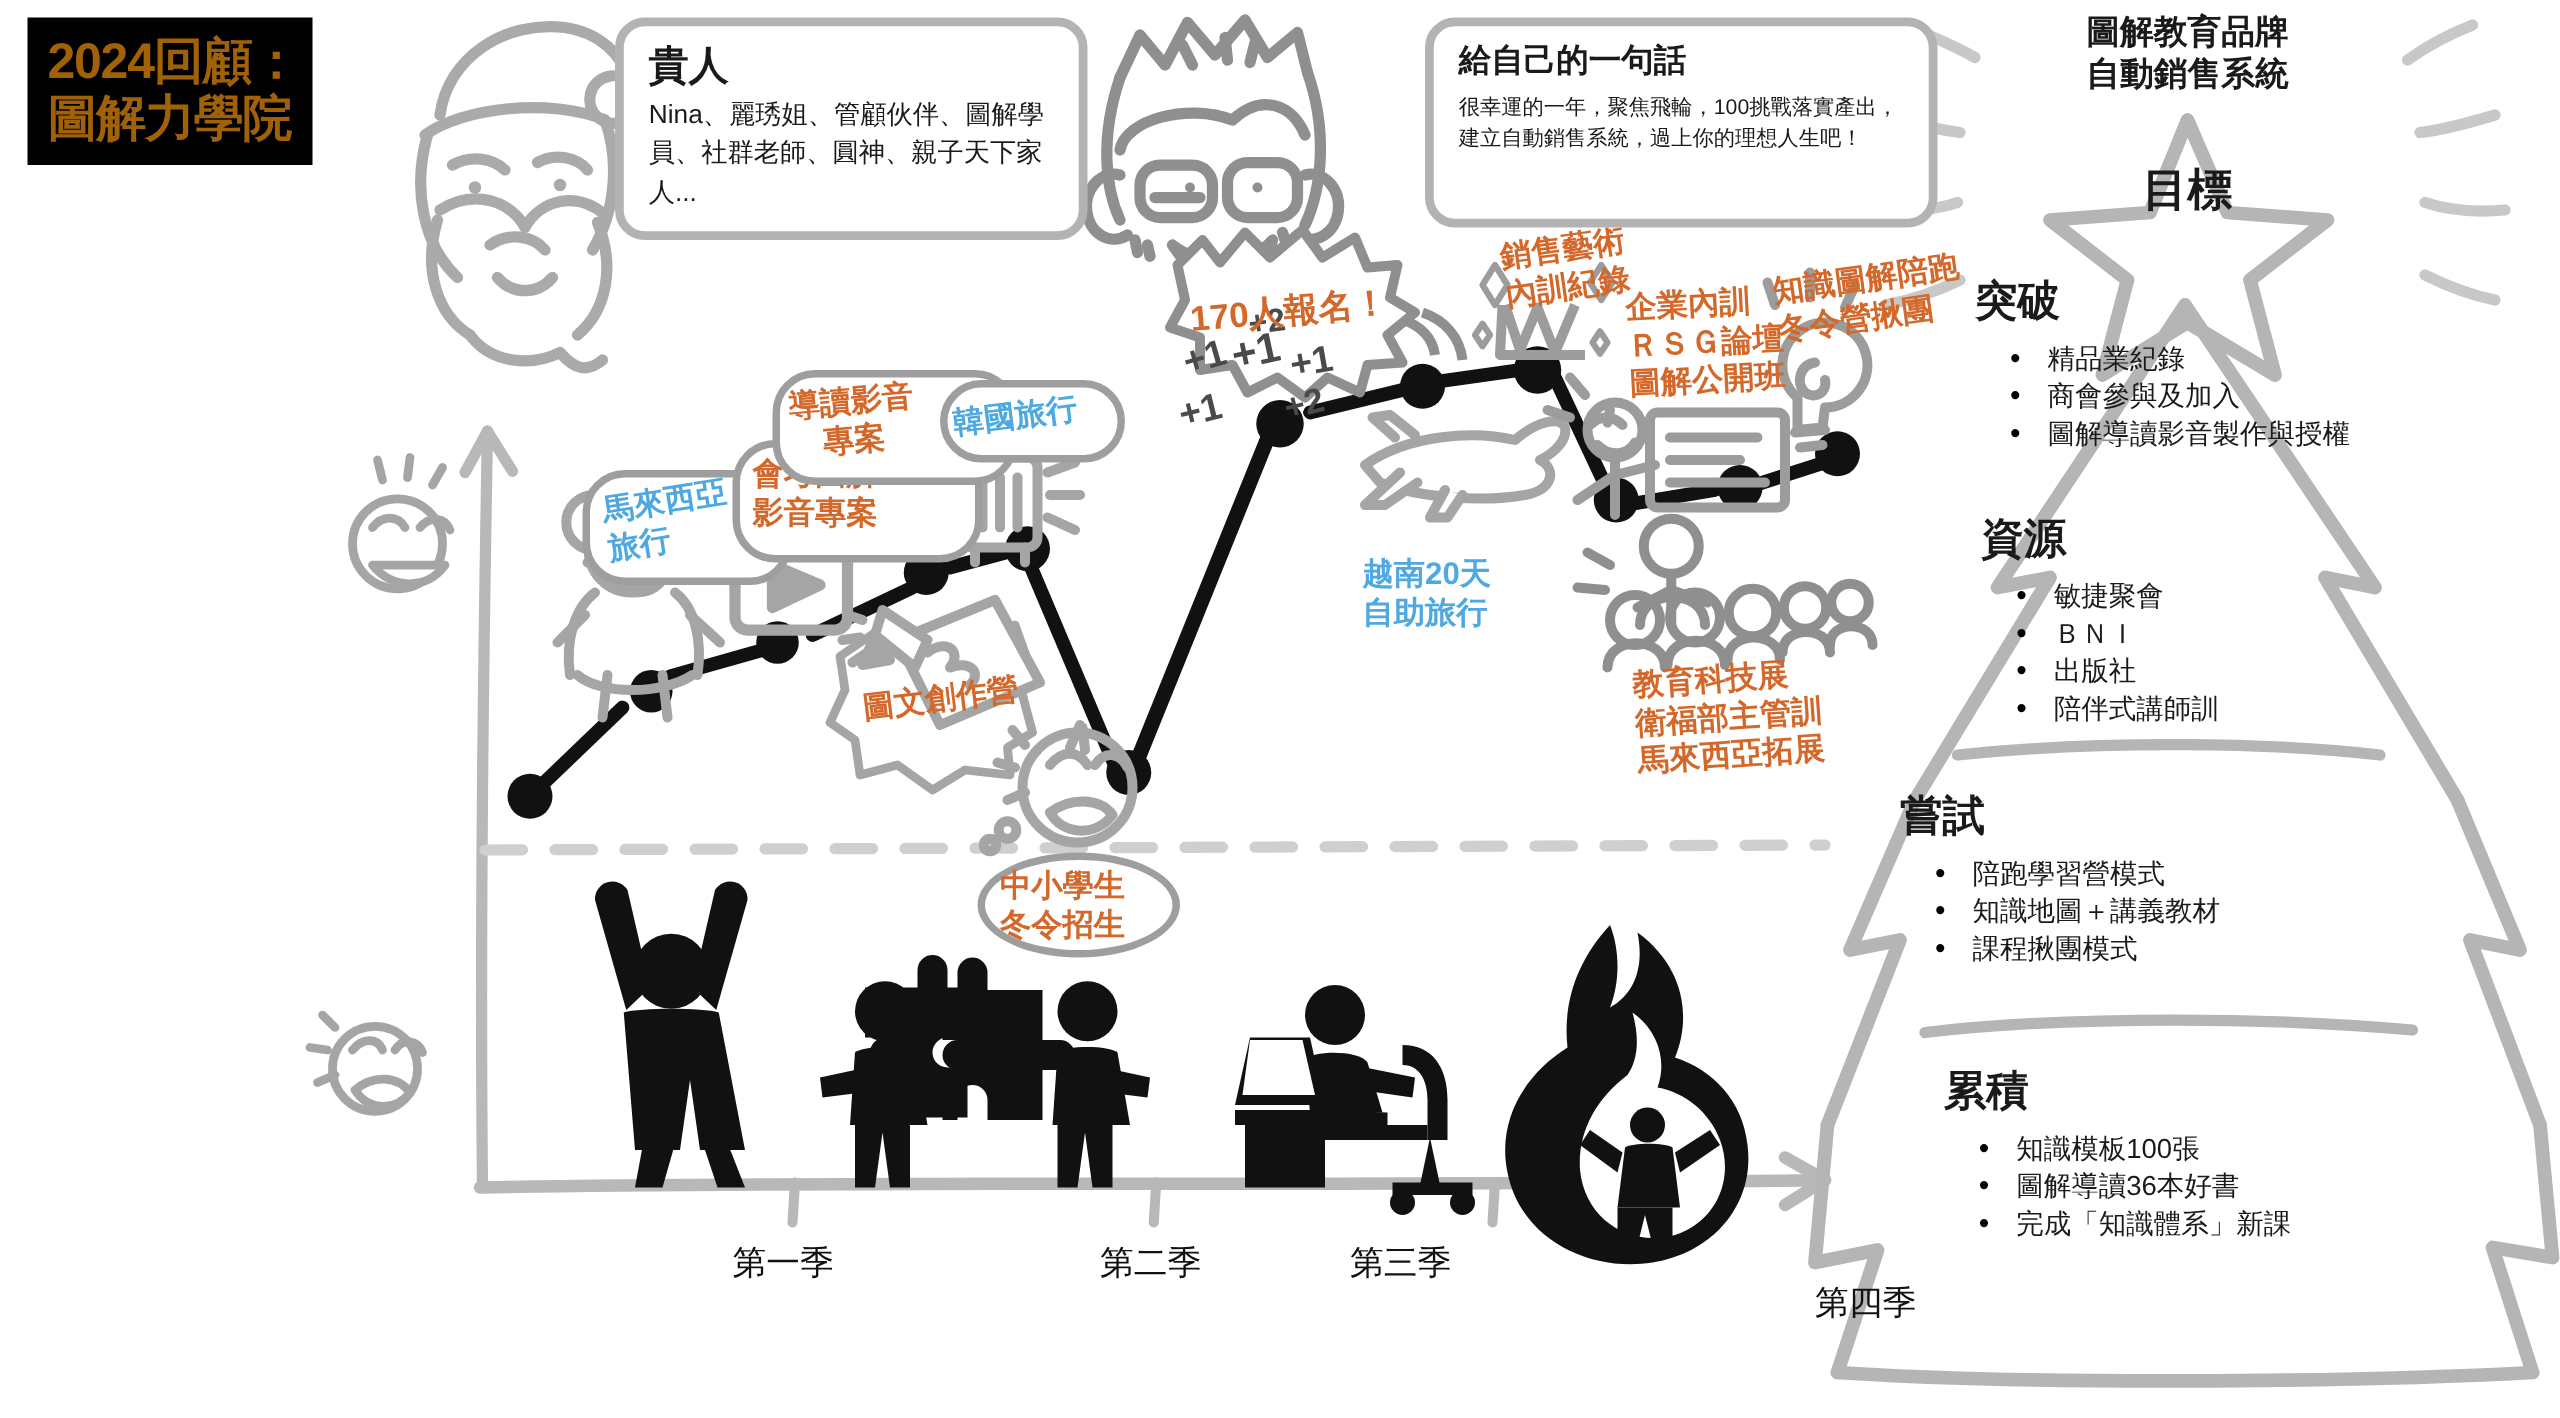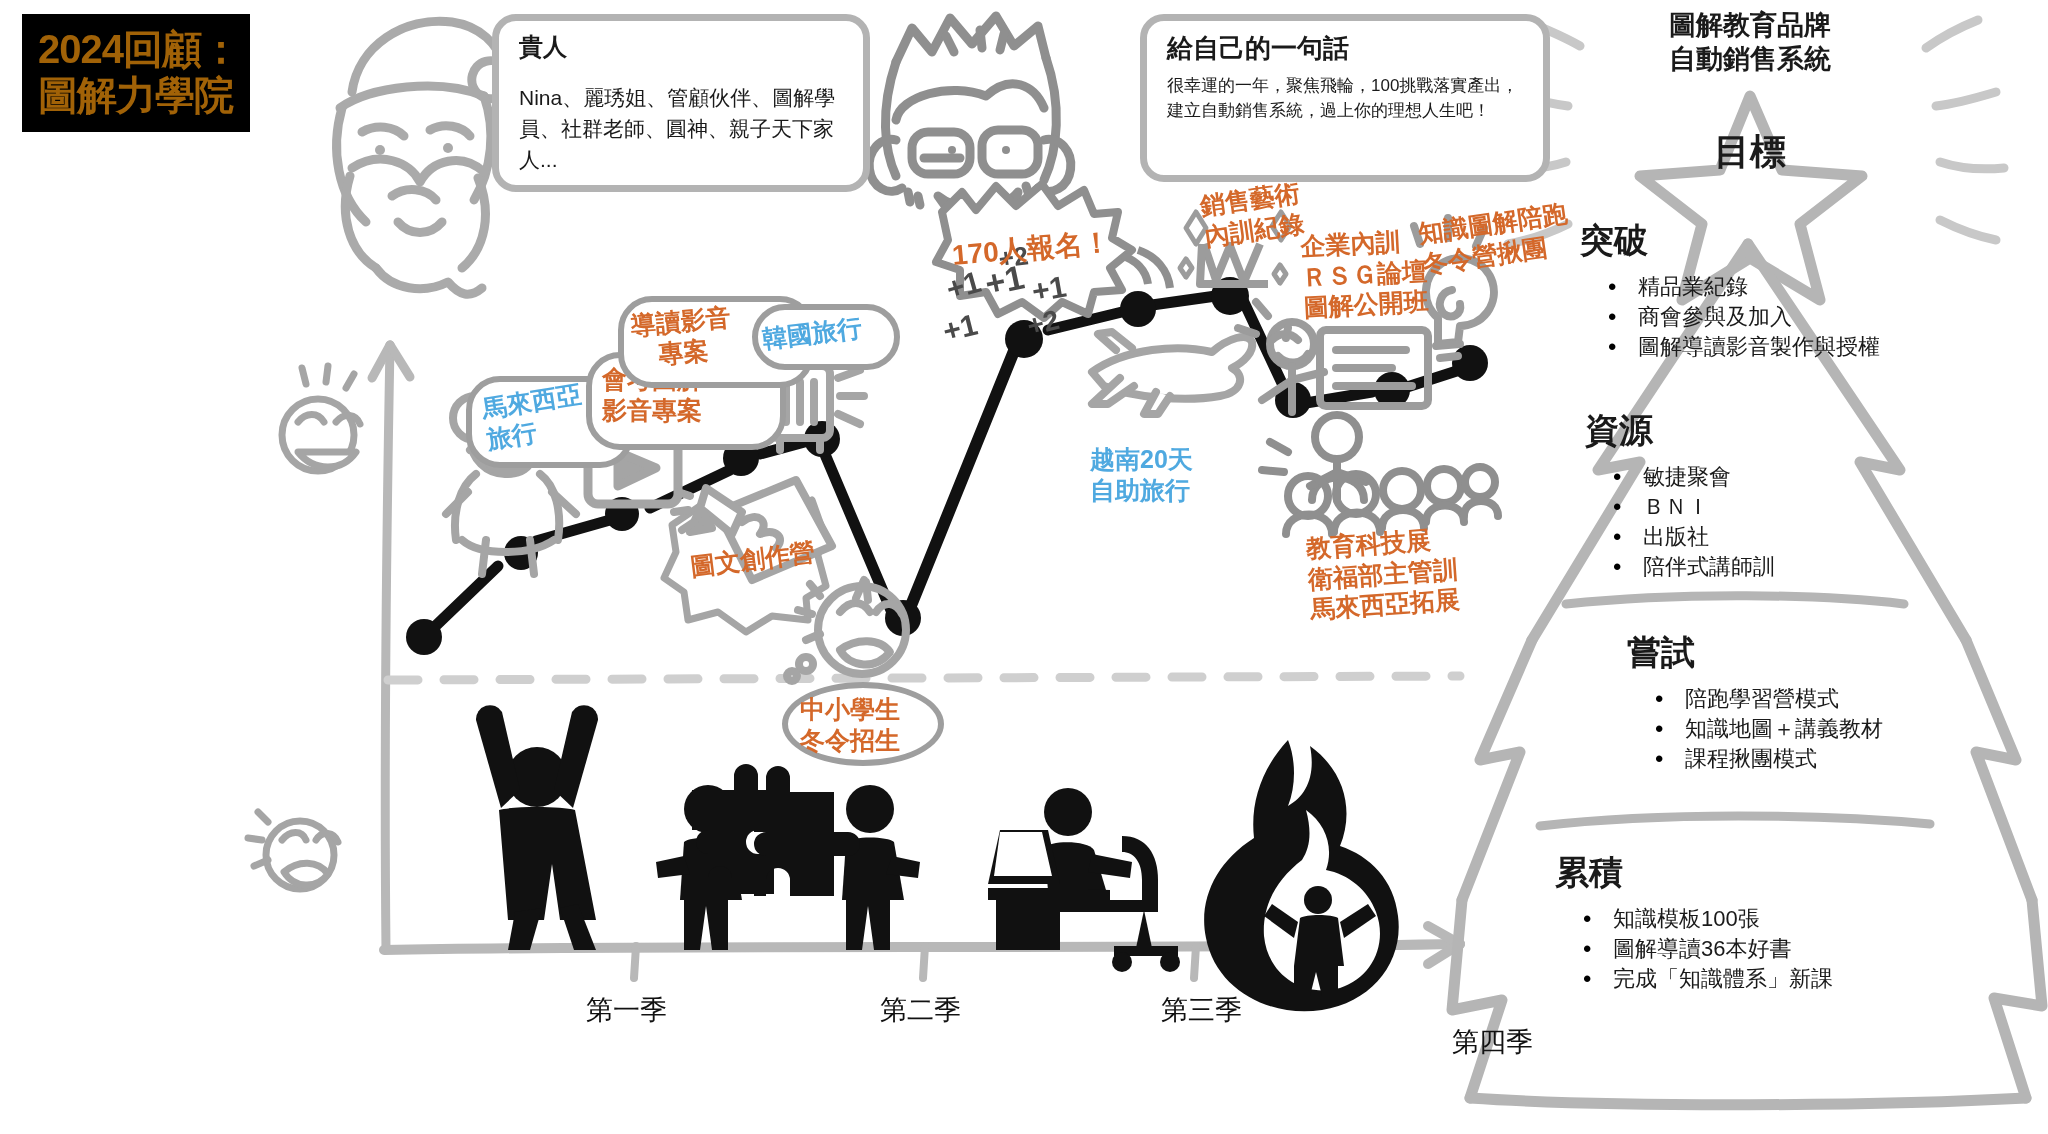--- a/index.html
+++ b/index.html
@@ -19,21 +19,21 @@
     display:flex; flex-direction:column; justify-content:center;
     padding:6px 14px 8px 16px;
   }
   #title-box .tl { font-size:40px; font-weight:bold; line-height:1.16; letter-spacing:-1px; white-space:nowrap; }
 
   
   .bubble {
     border:7px solid #b3b3b3; border-radius:24px; background:#fff;
     padding:12px 16px 14px 20px;
   }
-  .bubble .bt { font-size:24px; font-weight:bold; line-height:1.2; margin-bottom:20px; }
+  .bubble .bt { font-size:32px; font-weight:bold; line-height:1.2; margin-bottom:5px; }
   .bubble .bb { font-size:21px; line-height:1.48; }
 
   #bubble-mentors { left:492px; top:14px; width:378px; height:178px; }
   #bubble-motto   { left:1140px; top:14px; width:410px; height:168px; }
   #bubble-motto .bt { font-size:26px; margin-bottom:10px;}
   #bubble-motto .bb { font-size:17px; line-height:1.46; }
 
   
   #doodles { position:absolute; left:0; top:0; width:2048px; height:1134px; pointer-events:none; }
 
@@ -60,21 +60,21 @@
     font-size:36px; font-weight:bold; }
   .tsec { position:absolute; width:330px; }
   .tsec .th { font-size:34px; font-weight:bold; margin:0 0 8px 0;}
   .tsec ul { margin:0; padding:0 0 0 54px; list-style:none; }
   .tsec li { font-size:22px; line-height:1.36; position:relative; padding-left:4px;}
   .tsec li:before {
     content:"•"; position:absolute; left:-26px; top:-1px; font-size:24px; color:#000;
   }
   #sec-break { left:1580px; top:218px; }
   #sec-res   { left:1585px; top:408px; }
-  #sec-try   { left:1627px; top:630px; }
+  #sec-try   { left:1520px; top:630px; }
   #sec-acc   { left:1555px; top:850px; }
 </style>
 </head>
 <body>
 
 <div id="stage">
 
   <svg id="doodles" viewBox="0 0 2048 1134">
     <defs>
       <g id="g-plus1">
@@ -438,21 +438,21 @@
   <div class="lbl orange" style="left:1308px; top:528px; font-size:25px; transform:rotate(-4deg);">教育科技展
 衛福部主管訓
 馬來西亞拓展</div>
 
   <div class="cloud" style="left:782px; top:682px; width:162px; height:84px; border-radius:50%;"></div>
   <div class="lbl orange" style="left:800px; top:694px; font-size:25px;">中小學生
 冬令招生</div>
 
   <div class="qlabel" style="left:586px; top:992px;">第一季</div>
   <div class="qlabel" style="left:880px; top:992px;">第二季</div>
-  <div class="qlabel" style="left:1161px; top:992px;">第三季</div>
+  <div class="qlabel" style="left:1080px; top:992px;">第三季</div>
   <div class="qlabel" style="left:1412px; top:1024px;margin-left:40px;">第四季</div>
 
   <div id="tree-title" class="abs">
     <div>圖解教育品牌</div>
     <div>自動銷售系統</div>
   </div>
   <div id="star-label" class="abs">目標</div>
 
   <div id="sec-break" class="tsec">
     <div class="th">突破</div>

